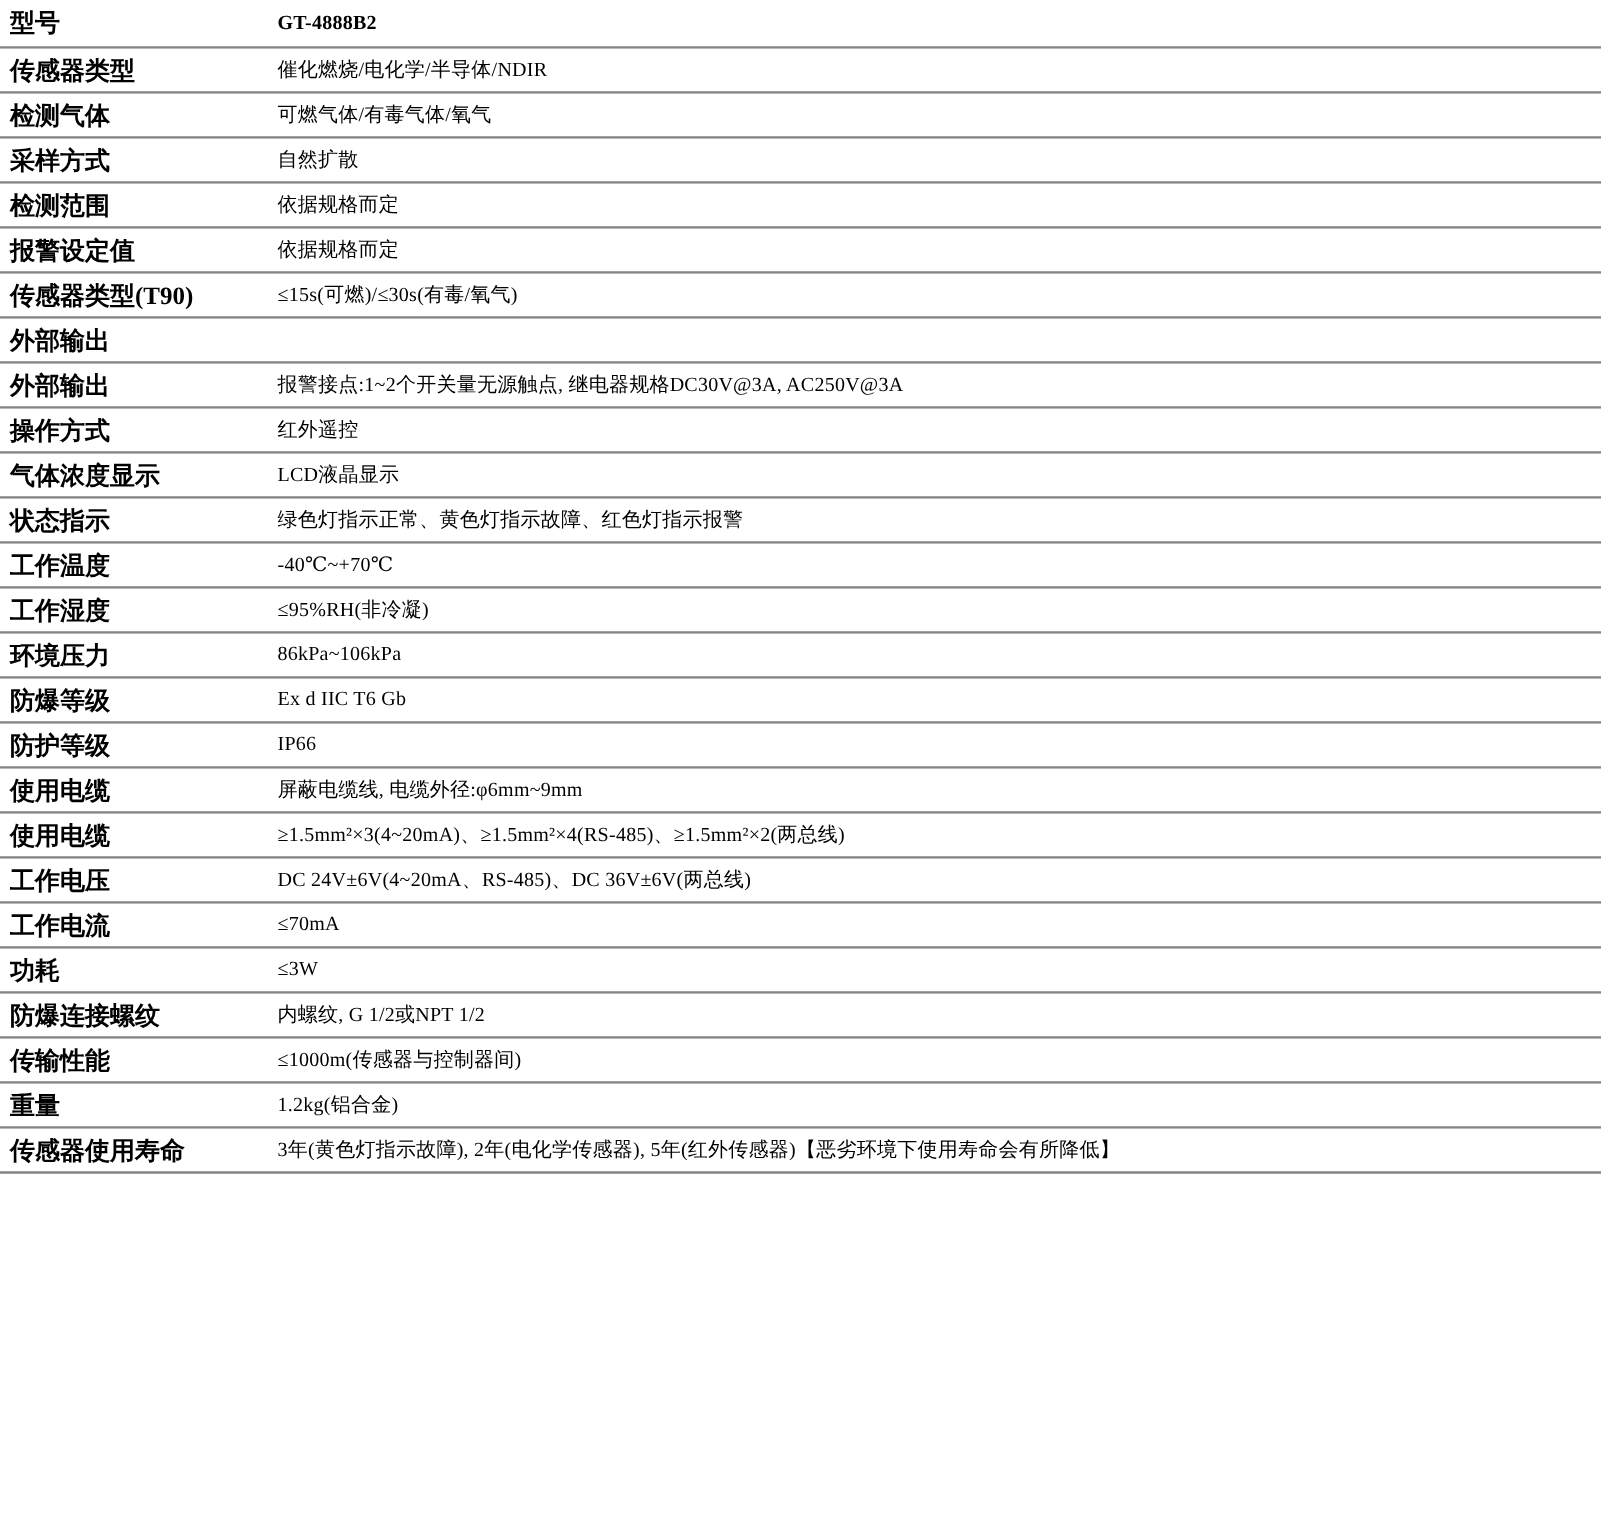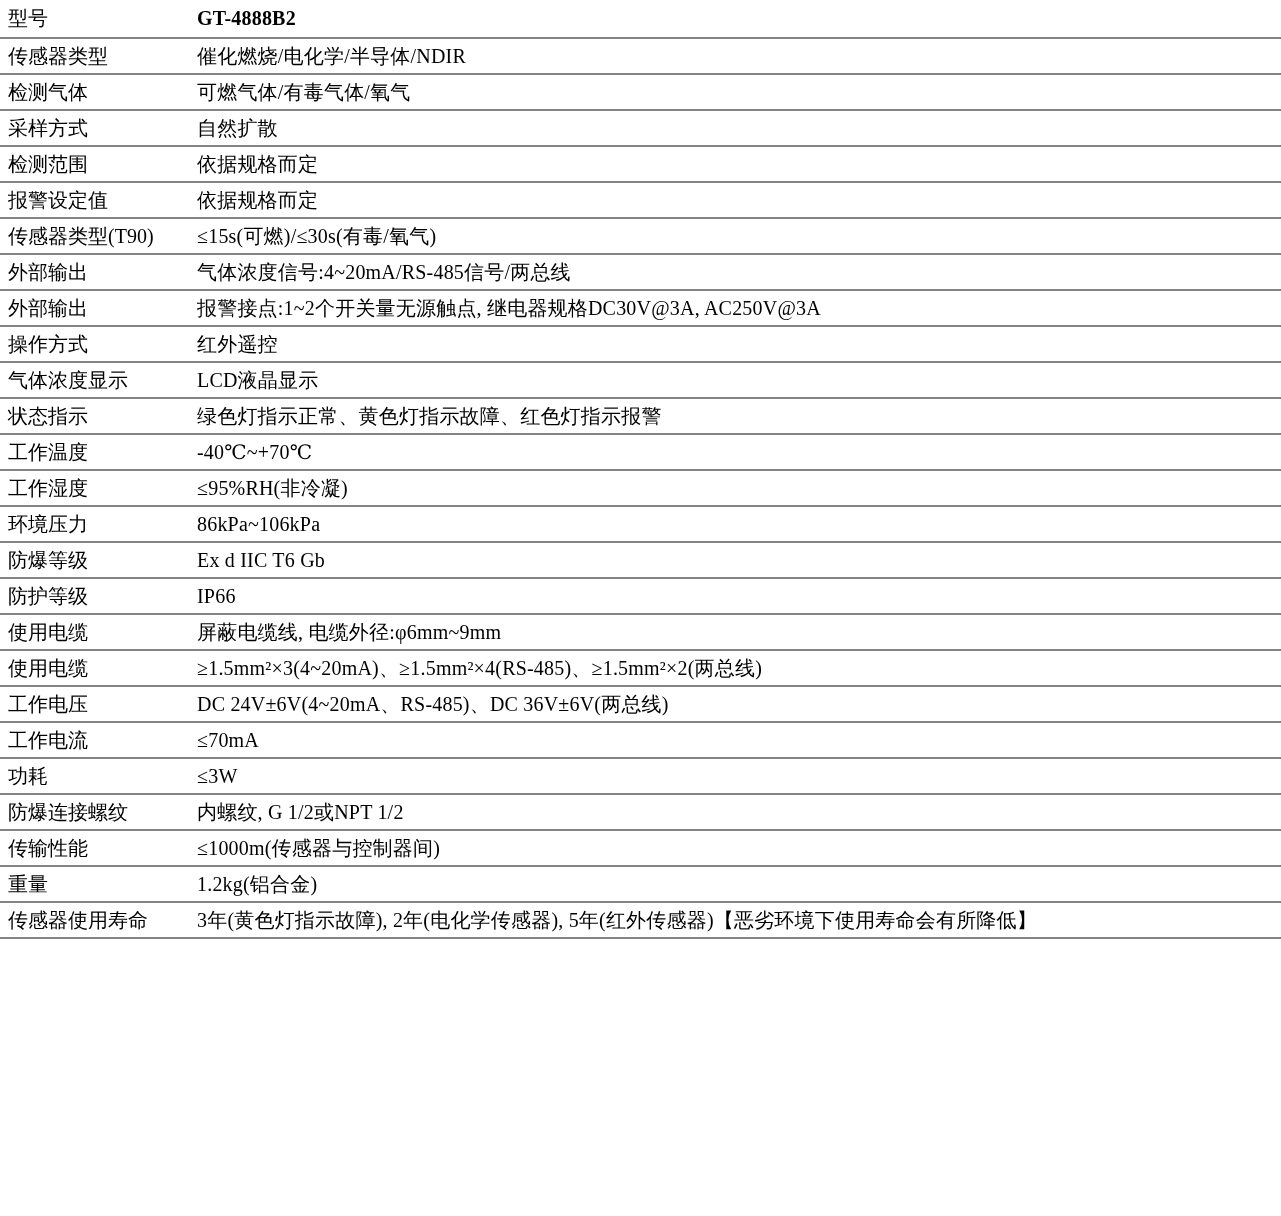--- a/index.html
+++ b/index.html
@@ -28,27 +28,28 @@
   }
   .spec-row.first {
     height: 39px;
   }
   .spec-label {
     box-sizing: border-box;
     width: 197px;
     flex: 0 0 197px;
     padding-left: 8px;
     font-size: 20px;
-    font-weight: normal;
+    font-weight: bold;
     white-space: nowrap;
   }
   .spec-value {
-    font-size: 20px;
+    font-size: 16px;
     white-space: nowrap;
     letter-spacing: 0.2px;
+    margin-left: 25px;
   }
   .spec-value.bold {
     font-weight: bold;
   }
 </style>
 </head>
 <body>
 
 <div id="page">
   <div class="spec-table">
@@ -83,21 +84,20 @@
       <div class="spec-value">依据规格而定</div>
     </div>
 
     <div class="spec-row">
       <div class="spec-label">传感器类型(T90)</div>
       <div class="spec-value">≤15s(可燃)/≤30s(有毒/氧气)</div>
     </div>
 
     <div class="spec-row">
       <div class="spec-label">外部输出</div>
-      <div class="spec-value">气体浓度信号:4~20mA/RS-485信号/两总线</div>
     </div>
 
     <div class="spec-row">
       <div class="spec-label">外部输出</div>
       <div class="spec-value">报警接点:1~2个开关量无源触点, 继电器规格DC30V@3A, AC250V@3A</div>
     </div>
 
     <div class="spec-row">
       <div class="spec-label">操作方式</div>
       <div class="spec-value">红外遥控</div>

